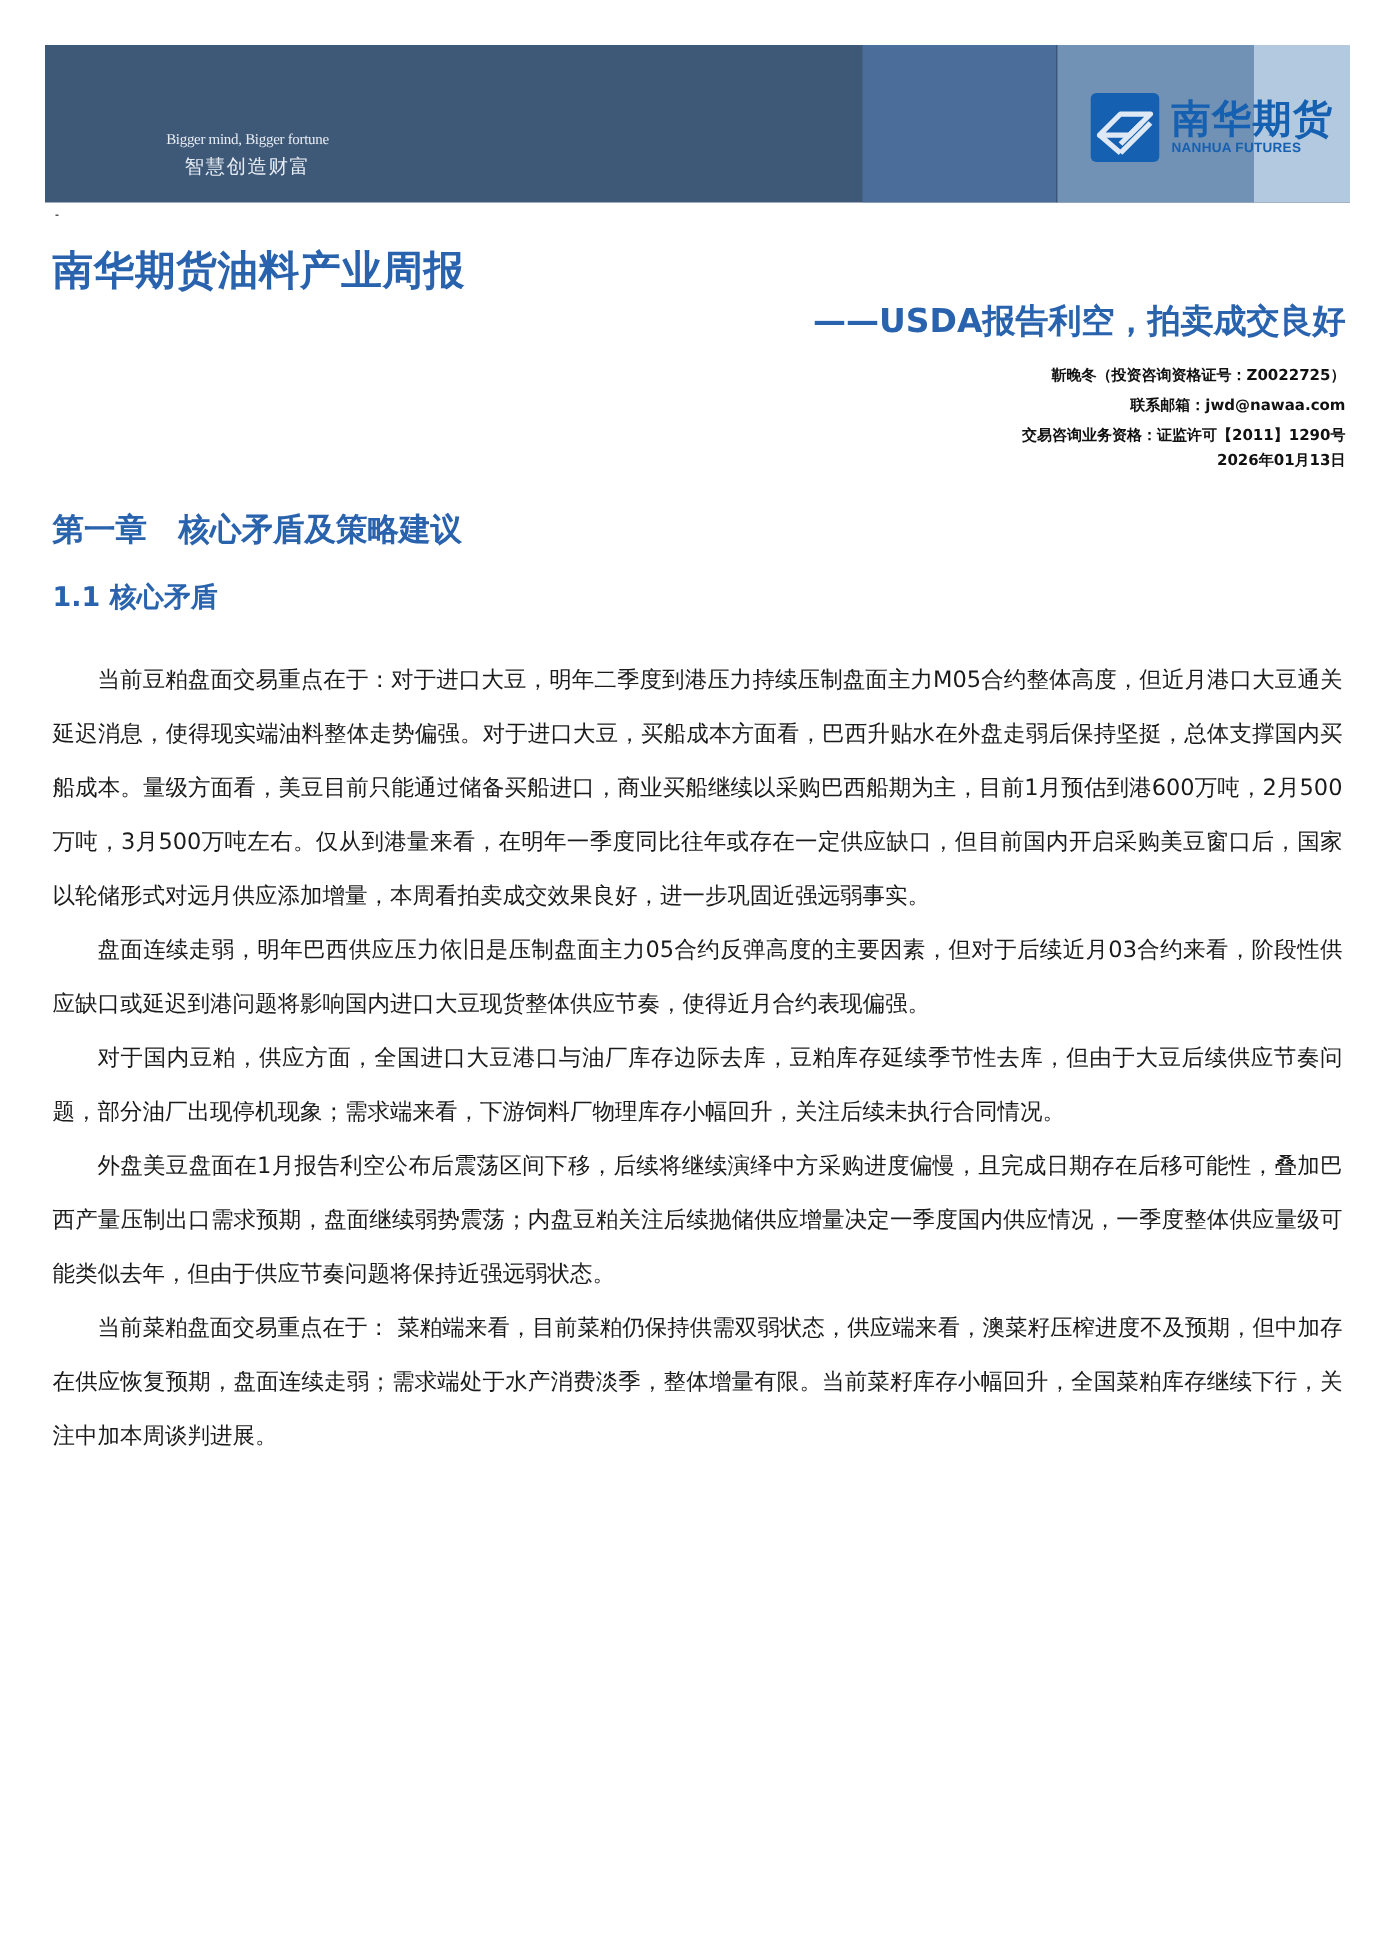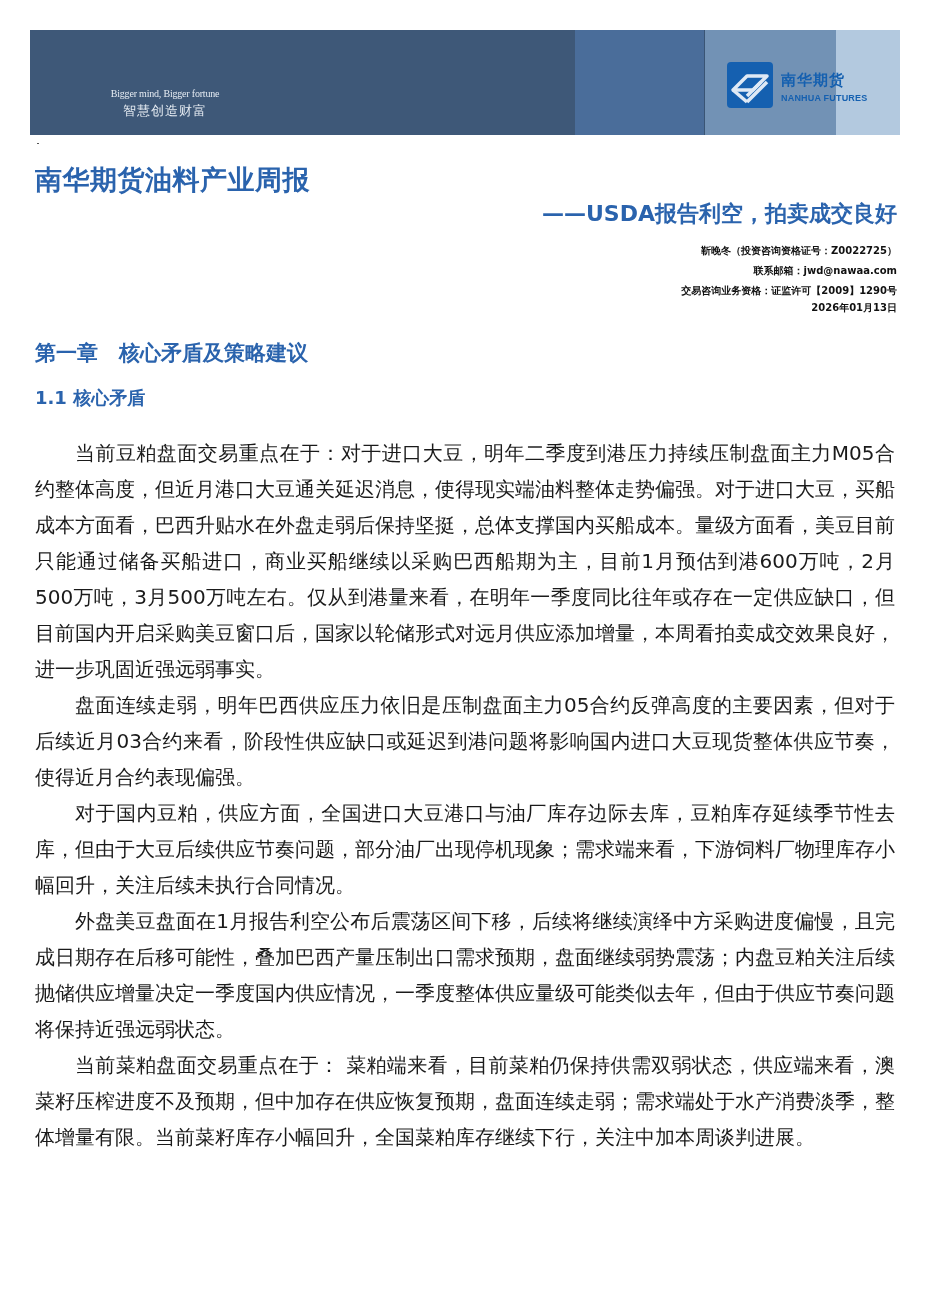--- a/index.html
+++ b/index.html
@@ -9,34 +9,34 @@
   .band { position: absolute; top: 0; height: 105px; }
   .band-1 { left: 545px; width: 130px; background: #4a6d9a; box-shadow: -1px 0 0 #3a5575 inset; }
   .band-2 { left: 675px; width: 131px; background: #7292b5; }
   .band-3 { left: 806px; width: 64px; background: #b3c9df; }
   .slogan { position: absolute; left: 60px; top: 58px; width: 150px; text-align: center; color: #e6ecf3; }
   .slogan-en { font-family: Liberation Serif, serif; font-size: 10px; letter-spacing: -0.2px; }
   .slogan-cn { font-size: 13px; margin-top: 3px; letter-spacing: 1px; }
   .logo { position: absolute; left: 697px; top: 32px; display: flex; align-items: center; }
   .logo-mark { width: 46px; height: 46px; }
   .logo-text { margin-left: 8px; }
-  .logo-cn { font-size: 15px; font-weight: bold; color: #1560b0; letter-spacing: 1px; line-height: 26px; }
+  .logo-cn { font-size: 26px; font-weight: bold; color: #1560b0; letter-spacing: 1px; line-height: 26px; }
   .logo-en { font-family: "Liberation Sans", sans-serif; font-size: 9px; font-weight: bold; color: #1560b0; letter-spacing: 0.2px; }
 
   .dot { position: absolute; left: 37px; top: 143px; width: 2px; height: 1px; background: #555; }
   .title { position: absolute; left: 35px; top: 162px; font-size: 27px; font-weight: bold; color: #2a63ad; letter-spacing: 0.5px; text-align: right; }
   .subtitle { position: absolute; right: 33px; top: 199px; font-size: 22px; font-weight: bold; color: #2a63ad; }
   .meta { position: absolute; right: 33px; top: 241px; text-align: right; font-size: 10px; font-weight: bold; line-height: 20px; color: #111; }
   .meta div { white-space: nowrap; }
   .meta .date { line-height: 14px; text-align: right; }
 
   .chapter { position: absolute; left: 35px; top: 339px; font-size: 21px; font-weight: bold; color: #2a63ad; }
   .section { position: absolute; left: 35px; top: 386px; font-size: 18px; font-weight: bold; color: #2a63ad; }
 
-  .body { position: absolute; left: 35px; top: 435px; width: 860px; font-size: 20px; line-height: 36px; color: #1a1a1a; }
+  .body { position: absolute; left: 35px; top: 435px; width: 860px; font-size: 15px; line-height: 36px; color: #1a1a1a; }
   .body p { margin: 0; text-indent: 2em; text-align: justify; }
 </style>
 </head>
 <body>
 
 <div class="banner">
   <div class="band band-1"></div>
   <div class="band band-2"></div>
   <div class="band band-3"></div>
   <div class="slogan">
@@ -59,21 +59,21 @@
 </div>
 
 <div class="dot"></div>
 
 <div class="title">南华期货油料产业周报</div>
 <div class="subtitle">——USDA报告利空，拍卖成交良好</div>
 
 <div class="meta">
   <div>靳晚冬（投资咨询资格证号：Z0022725）</div>
   <div>联系邮箱：jwd@nawaa.com</div>
-  <div>交易咨询业务资格：证监许可【2009】1290号</div>
+  <div>交易咨询业务资格：证监许可【2011】1290号</div>
   <div class="date">2026年01月13日</div>
 </div>
 
 <div class="chapter">第一章　核心矛盾及策略建议</div>
 <div class="section">1.1 核心矛盾</div>
 
 <div class="body">
   <p>当前豆粕盘面交易重点在于：对于进口大豆，明年二季度到港压力持续压制盘面主力M05合约整体高度，但近月港口大豆通关延迟消息，使得现实端油料整体走势偏强。对于进口大豆，买船成本方面看，巴西升贴水在外盘走弱后保持坚挺，总体支撑国内买船成本。量级方面看，美豆目前只能通过储备买船进口，商业买船继续以采购巴西船期为主，目前1月预估到港600万吨，2月500万吨，3月500万吨左右。仅从到港量来看，在明年一季度同比往年或存在一定供应缺口，但目前国内开启采购美豆窗口后，国家以轮储形式对远月供应添加增量，本周看拍卖成交效果良好，进一步巩固近强远弱事实。</p>
   <p>盘面连续走弱，明年巴西供应压力依旧是压制盘面主力05合约反弹高度的主要因素，但对于后续近月03合约来看，阶段性供应缺口或延迟到港问题将影响国内进口大豆现货整体供应节奏，使得近月合约表现偏强。</p>
   <p>对于国内豆粕，供应方面，全国进口大豆港口与油厂库存边际去库，豆粕库存延续季节性去库，但由于大豆后续供应节奏问题，部分油厂出现停机现象；需求端来看，下游饲料厂物理库存小幅回升，关注后续未执行合同情况。</p>

